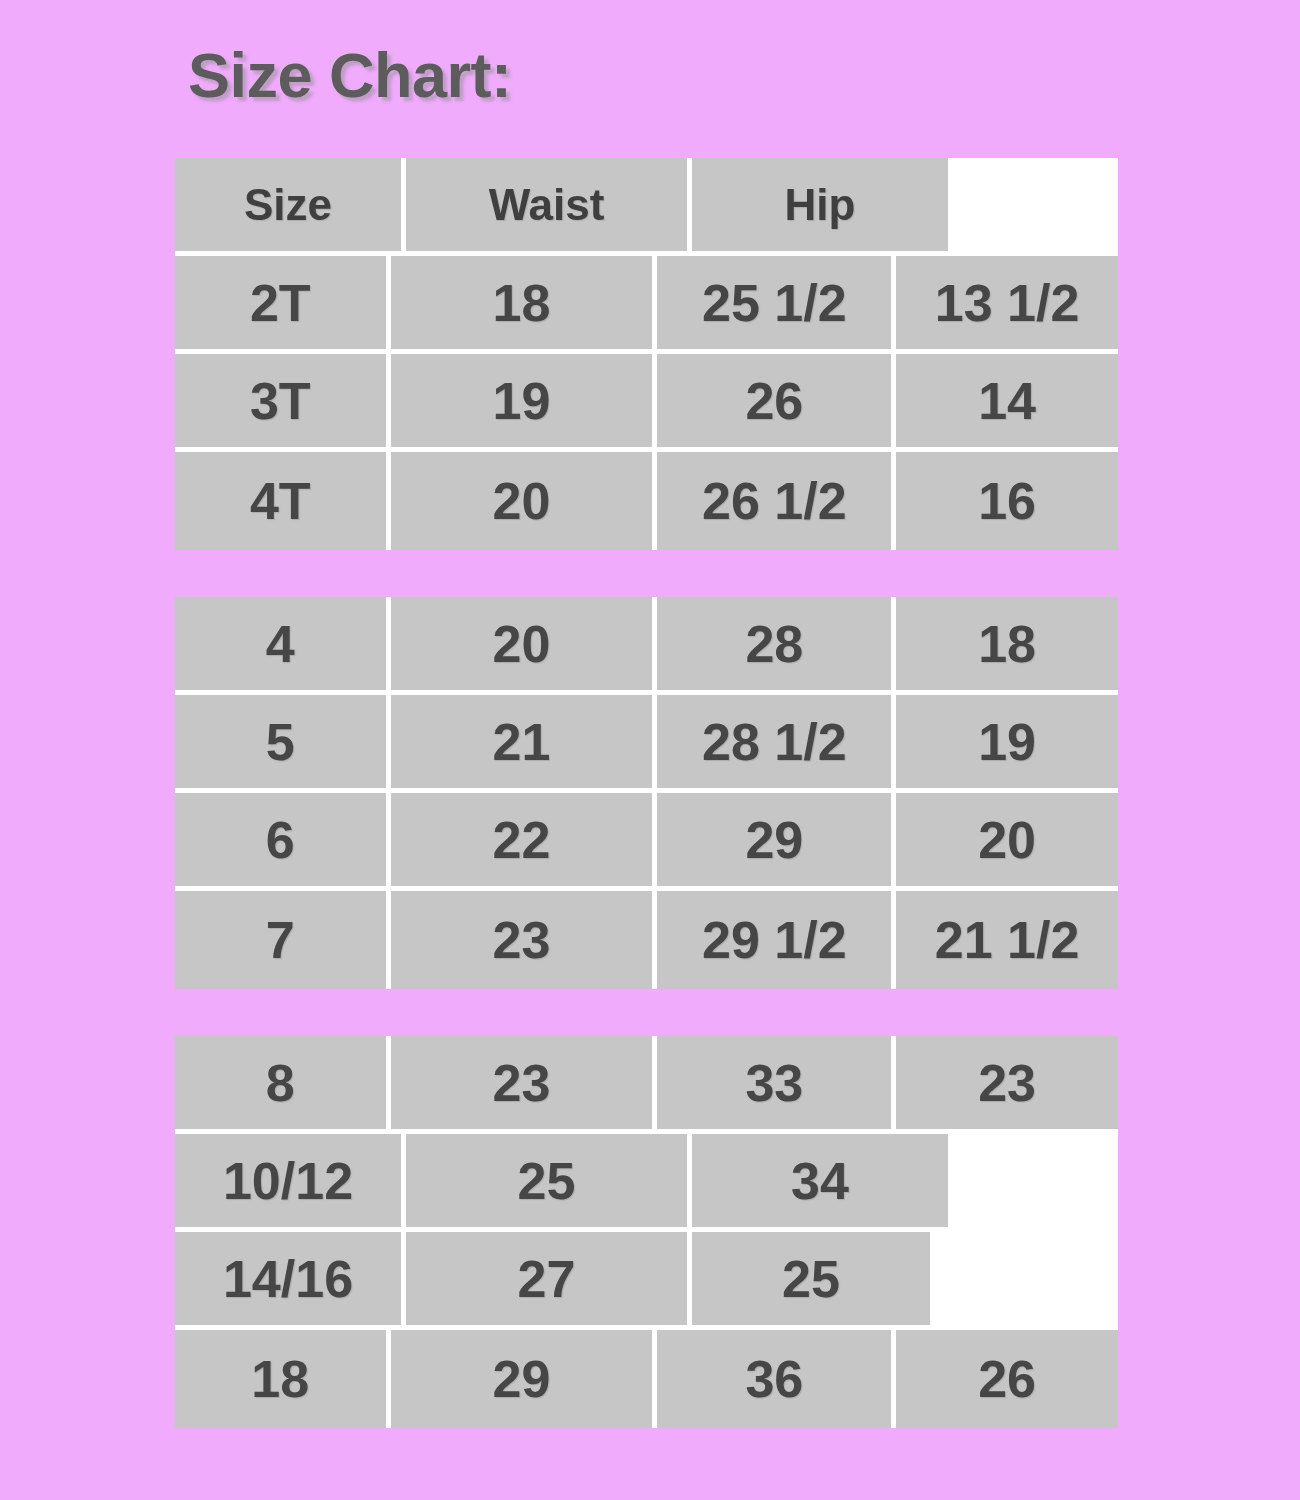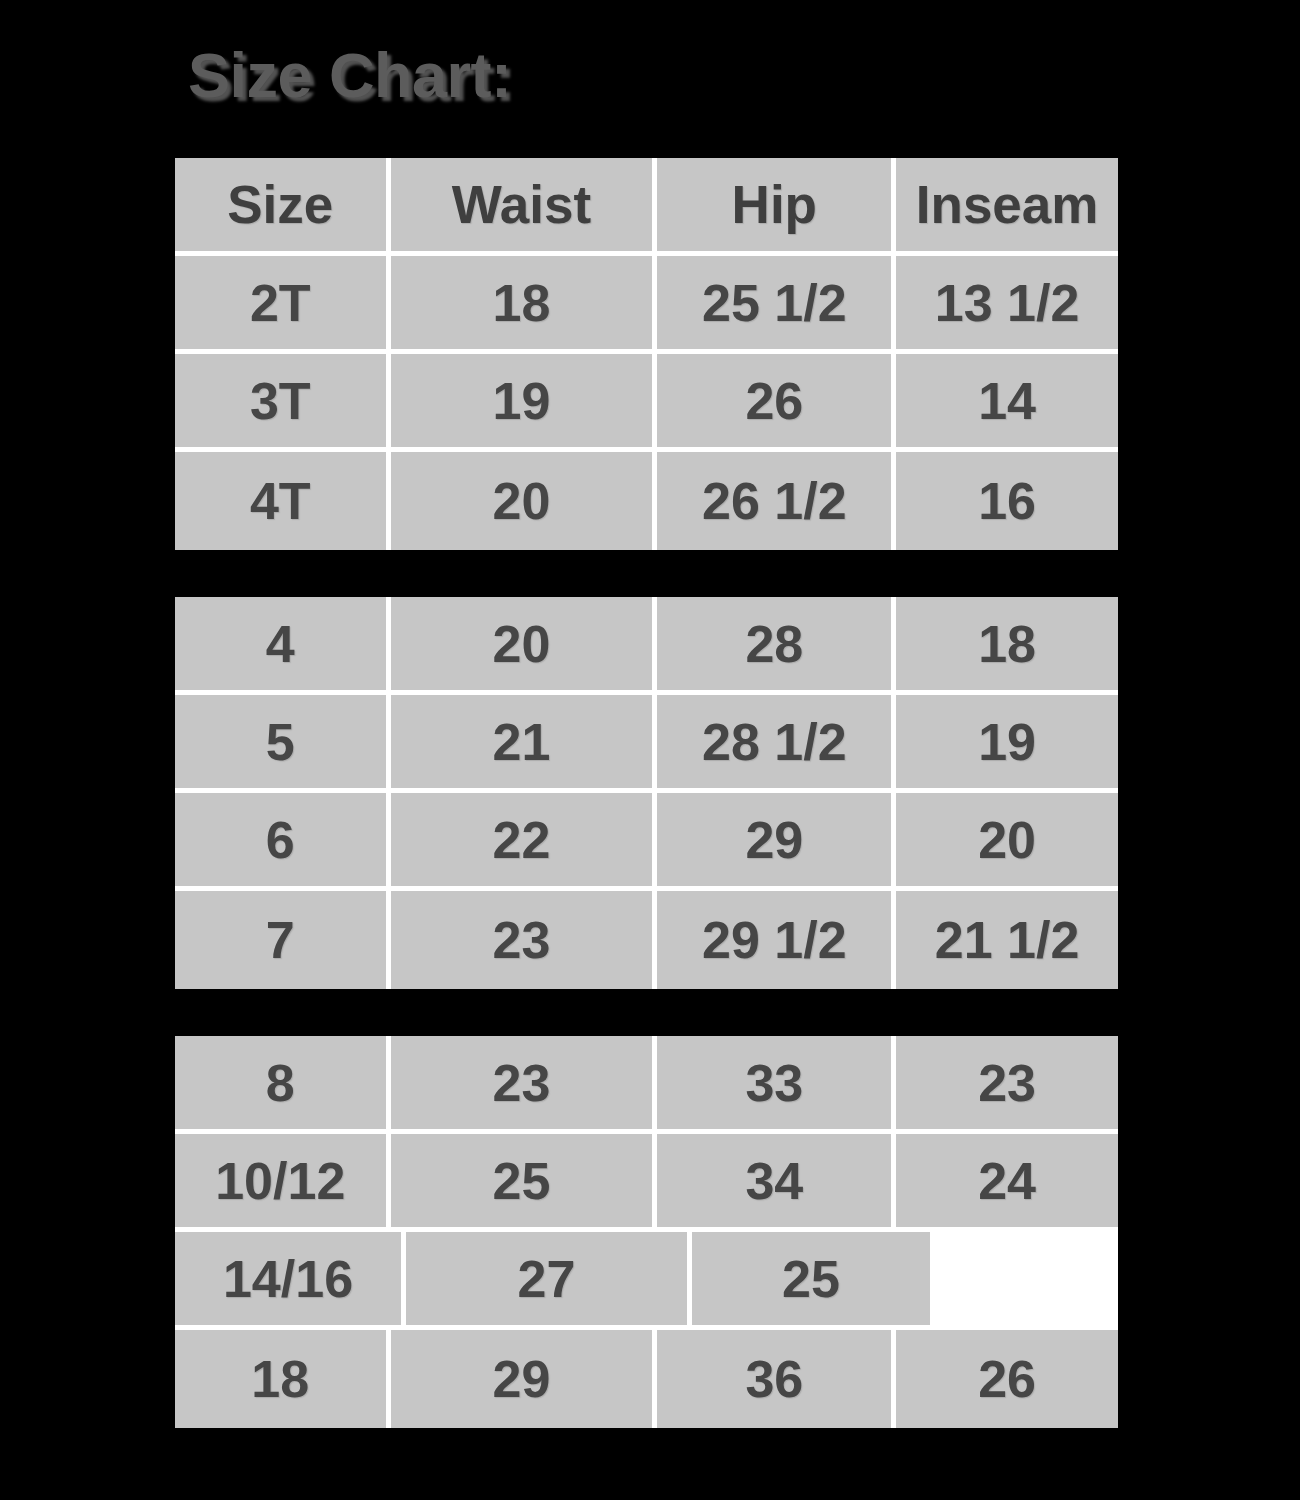--- a/index.html
+++ b/index.html
@@ -13,21 +13,21 @@
   body {
     background: #ffffff;
     font-family: "Liberation Sans", "DejaVu Sans", sans-serif;
     overflow: hidden;
   }
 
   .page {
     position: relative;
     width: 1300px;
     height: 1500px;
-    background: #000000;
+    background: #f0abfc;
   }
 
   
   .page-title {
     position: absolute;
     left: 188px;
     top: 42px;
     font-size: 63px;
     font-weight: bold;
     line-height: 1.05;
@@ -76,41 +76,40 @@
   .size-cell:last-child { border-right: none; }
   .size-row:last-child .size-cell { border-bottom: none; }
 
   
   .col-0 { width: 231px; }
   .col-1 { width: 286px; }
   .col-2 { width: 256px; }
   .col-3 { width: 238px; }
 
   .header-row .size-cell {
-    font-size: 53px;
+    font-size: 44px;
     color: #3f3f3f;
     text-align: center;
   }
 </style>
 </head>
 <body>
 
 <div class="page">
 
   <div class="page-title">Size Chart:</div>
 
   <div class="table-stack">
 
     <div class="size-block">
 
       <div class="size-row header-row">
         <div class="size-cell col-0">Size</div>
         <div class="size-cell col-1">Waist</div>
         <div class="size-cell col-2">Hip</div>
-        <div class="size-cell col-3">Inseam</div>
       </div>
 
       <div class="size-row">
         <div class="size-cell col-0">2T</div>
         <div class="size-cell col-1">18</div>
         <div class="size-cell col-2">25 1/2</div>
         <div class="size-cell col-3">13 1/2</div>
       </div>
 
       <div class="size-row">
@@ -167,21 +166,20 @@
         <div class="size-cell col-0">8</div>
         <div class="size-cell col-1">23</div>
         <div class="size-cell col-2">33</div>
         <div class="size-cell col-3">23</div>
       </div>
 
       <div class="size-row">
         <div class="size-cell col-0">10/12</div>
         <div class="size-cell col-1">25</div>
         <div class="size-cell col-2">34</div>
-        <div class="size-cell col-3">24</div>
       </div>
 
       <div class="size-row">
         <div class="size-cell col-0">14/16</div>
         <div class="size-cell col-1">27</div>
         <div class="size-cell col-3">25</div>
       </div>
 
       <div class="size-row">
         <div class="size-cell col-0">18</div>

